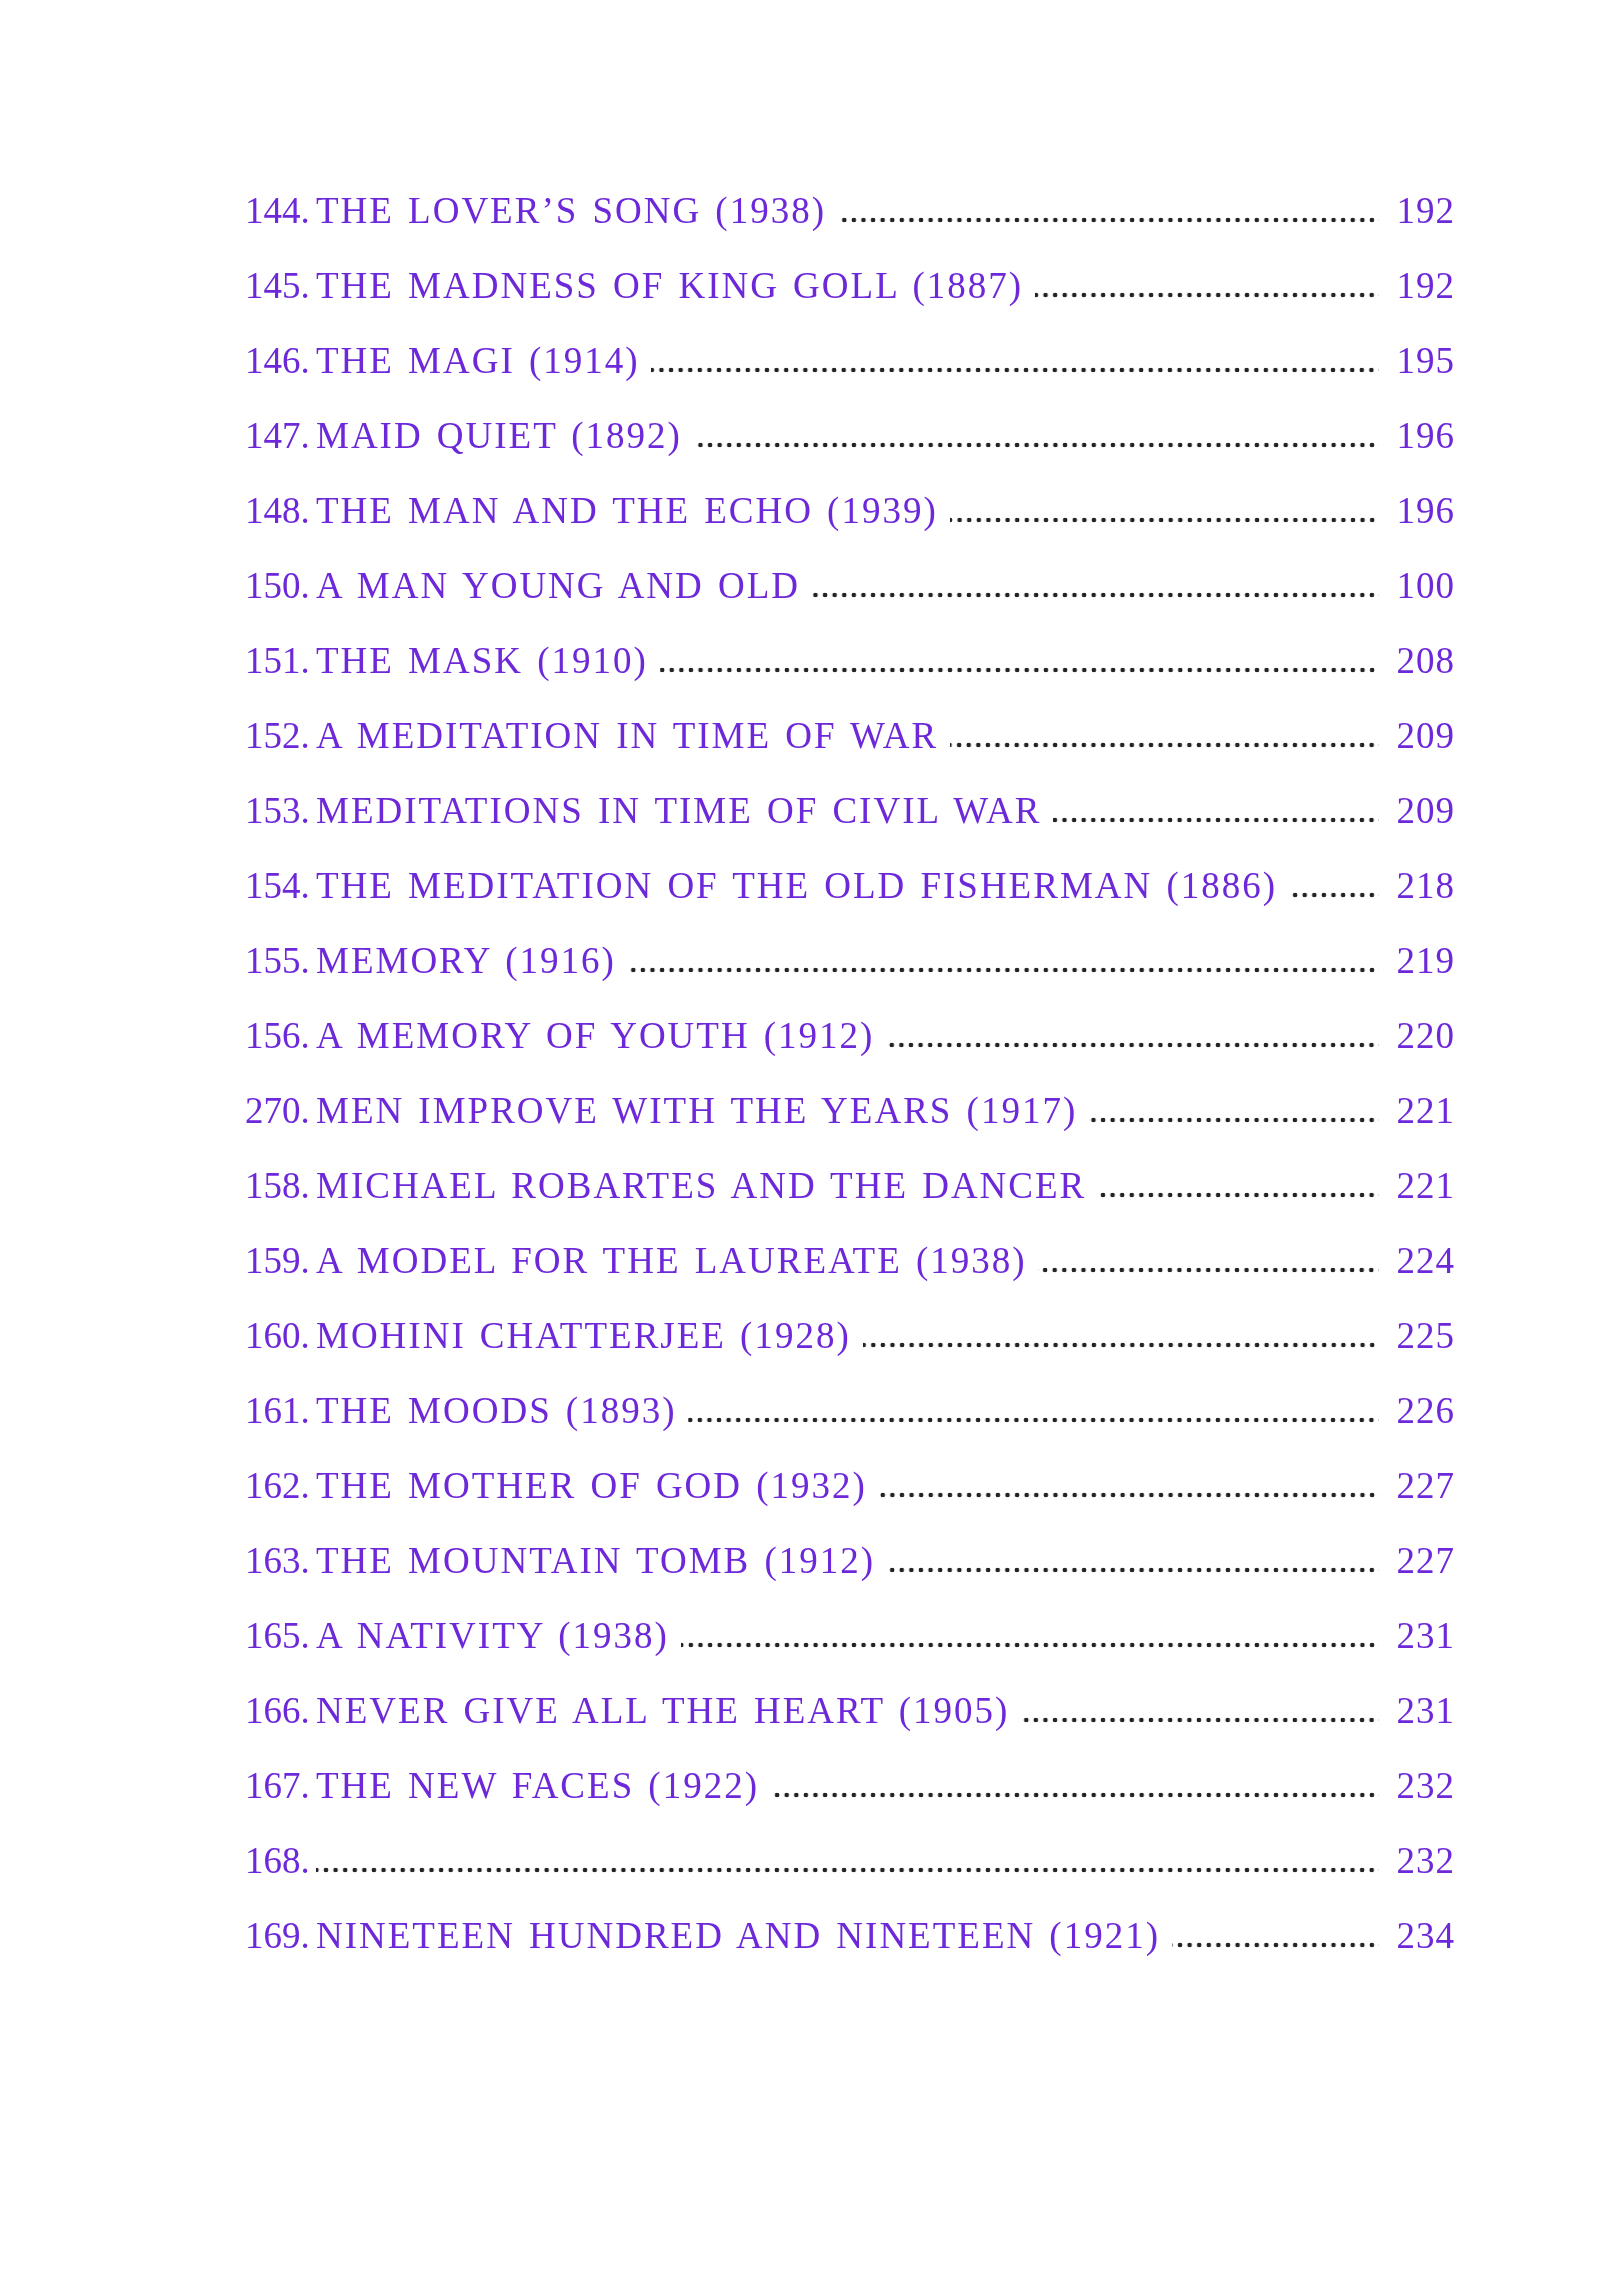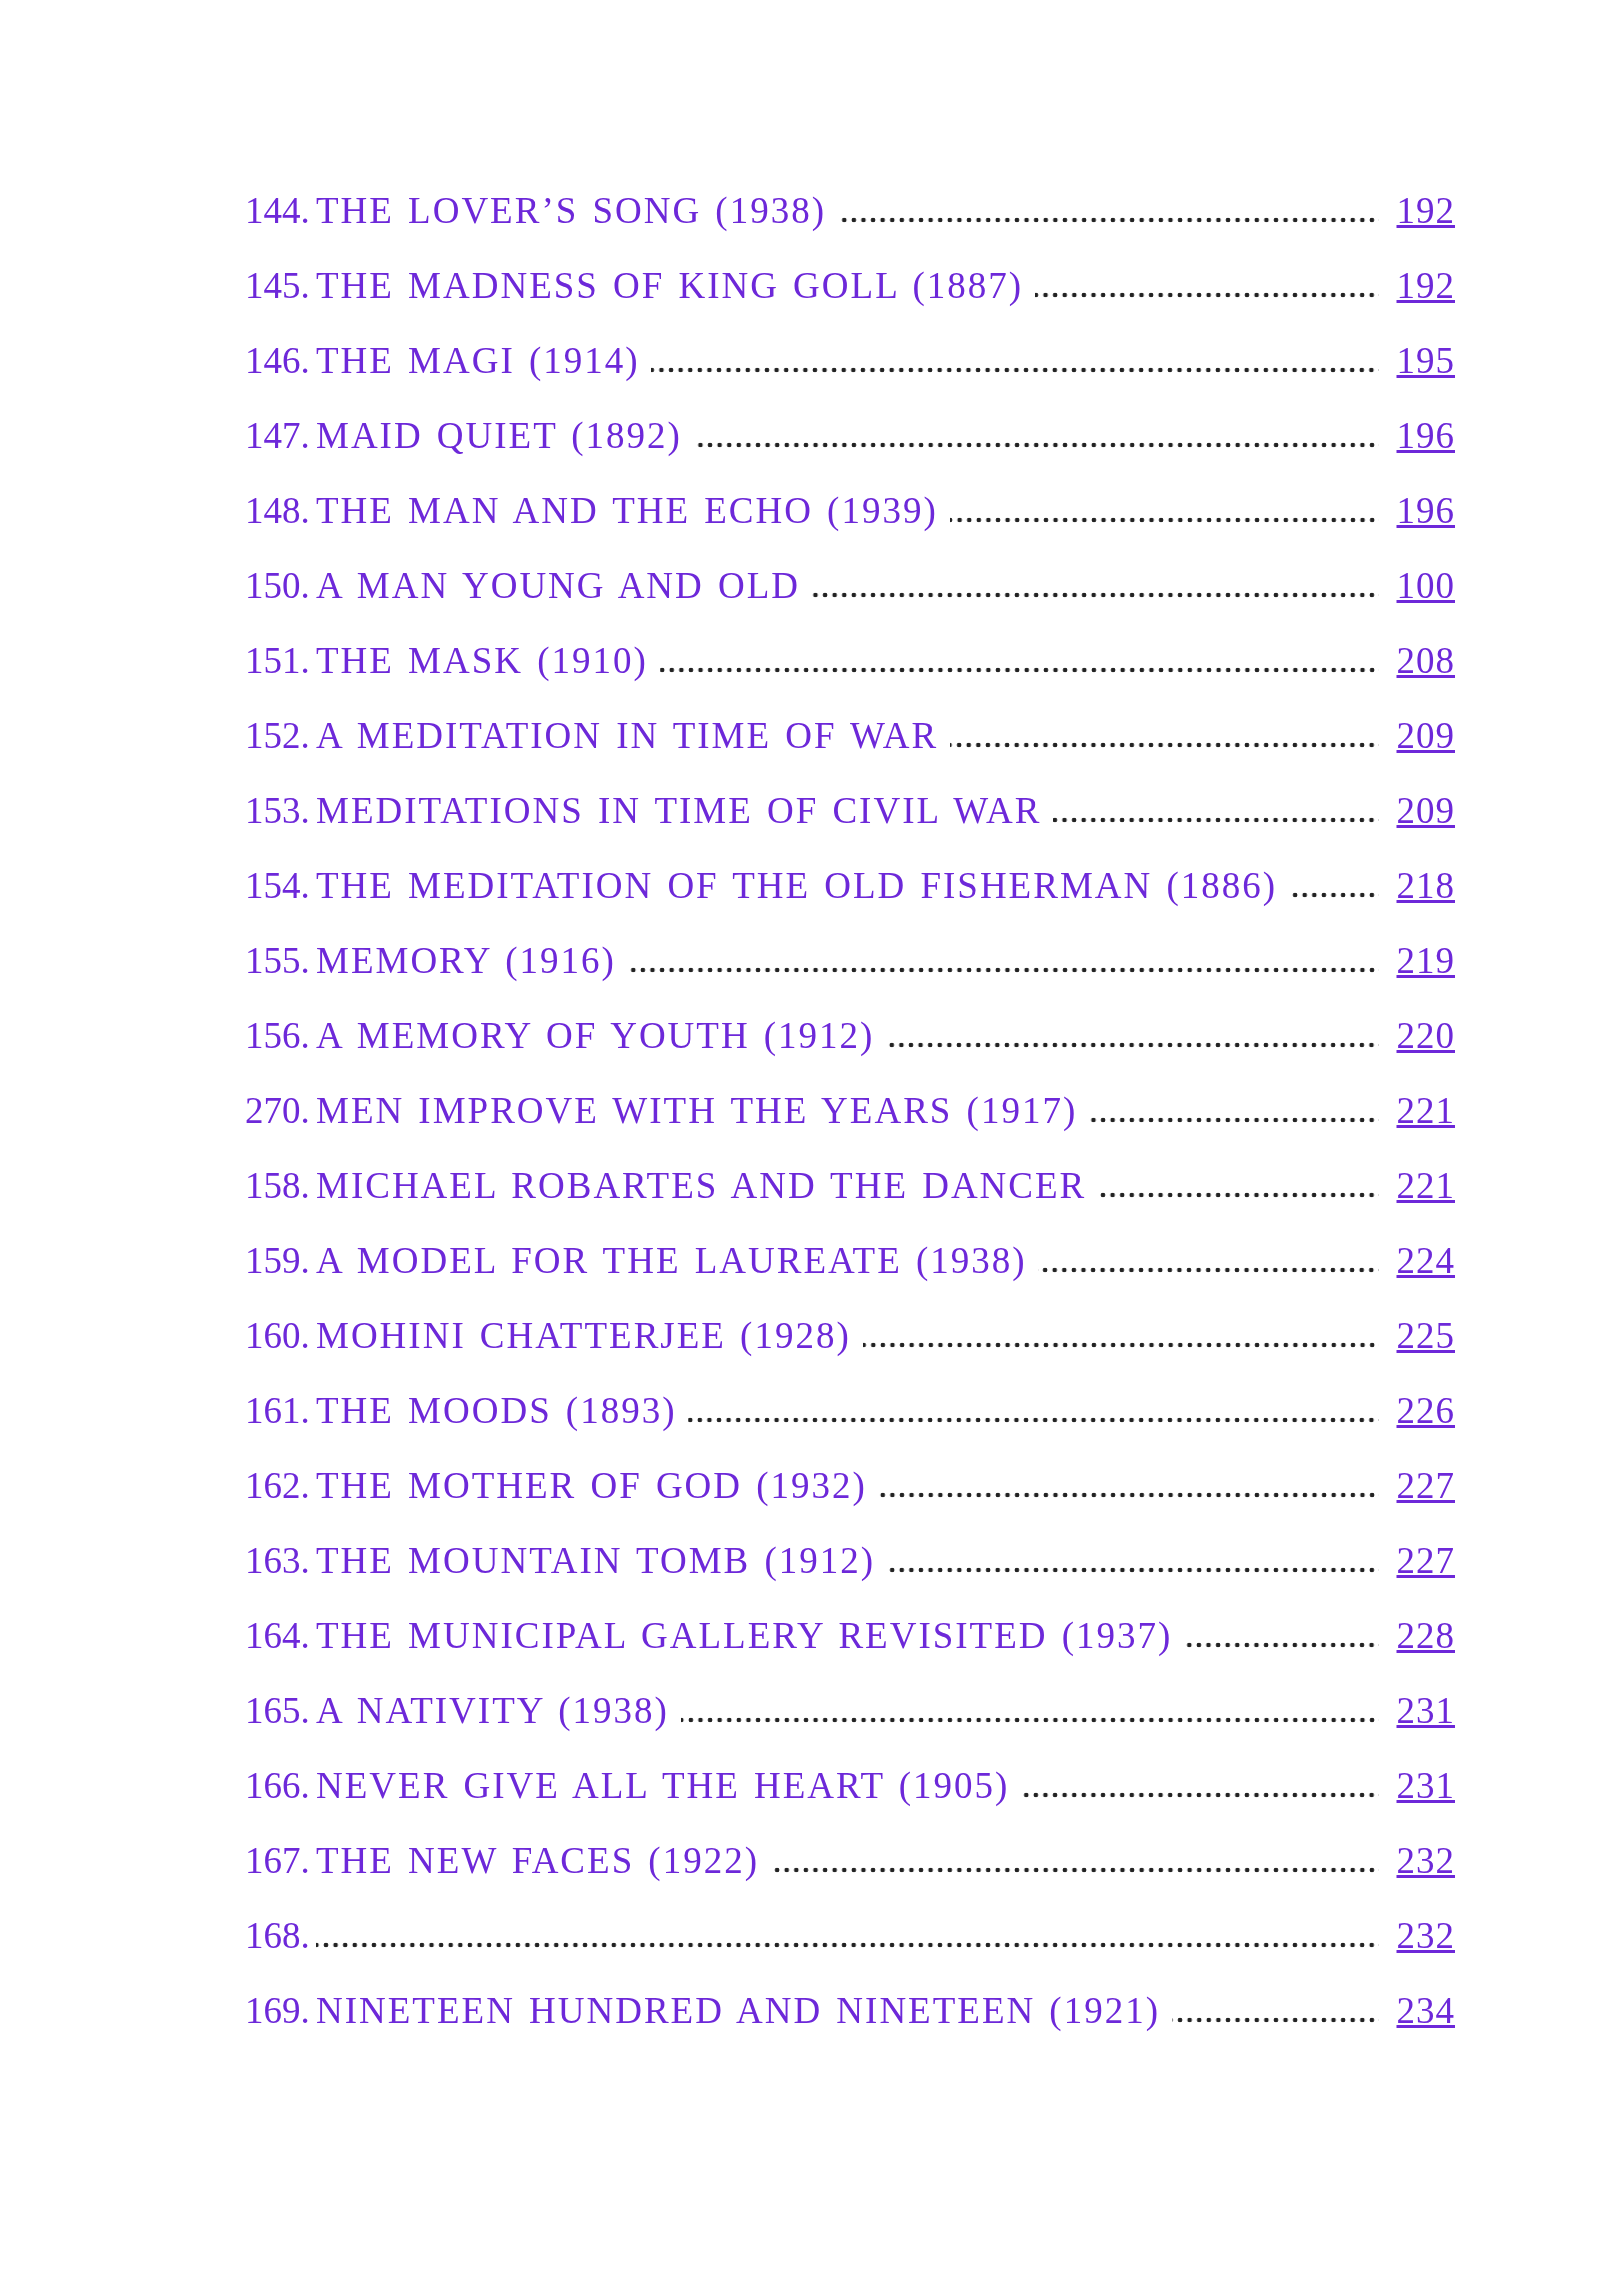--- a/index.html
+++ b/index.html
@@ -45,21 +45,20 @@
     min-width: 0;
     background-image: radial-gradient(circle at 4.8px 47px, #222222 2px, rgba(0,0,0,0) 2.6px);
     background-size: 9.6px 75px;
     background-repeat: repeat-x;
     background-position: right 2px top 0;
   }
   .pagenum {
     flex: 0 0 auto;
     margin-left: 18px;
     letter-spacing: 1px;
-    text-decoration: underline;
   }
 </style>
 </head>
 <body>
 
 <div class="toc">
   <div class="row">
     <span class="num">144.</span>
     <span class="title">THE LOVER’S SONG (1938)</span>
     <span class="leader" aria-hidden="true"></span>
@@ -186,26 +185,20 @@
     <span class="pagenum">227</span>
   </div>
 
   <div class="row">
     <span class="num">163.</span>
     <span class="title">THE MOUNTAIN TOMB (1912)</span>
     <span class="leader" aria-hidden="true"></span>
     <span class="pagenum">227</span>
   </div>
 
-  <div class="row">
-    <span class="num">164.</span>
-    <span class="title">THE MUNICIPAL GALLERY REVISITED (1937)</span>
-    <span class="leader" aria-hidden="true"></span>
-    <span class="pagenum">228</span>
-  </div>
 
   <div class="row">
     <span class="num">165.</span>
     <span class="title">A NATIVITY (1938)</span>
     <span class="leader" aria-hidden="true"></span>
     <span class="pagenum">231</span>
   </div>
 
   <div class="row">
     <span class="num">166.</span>

